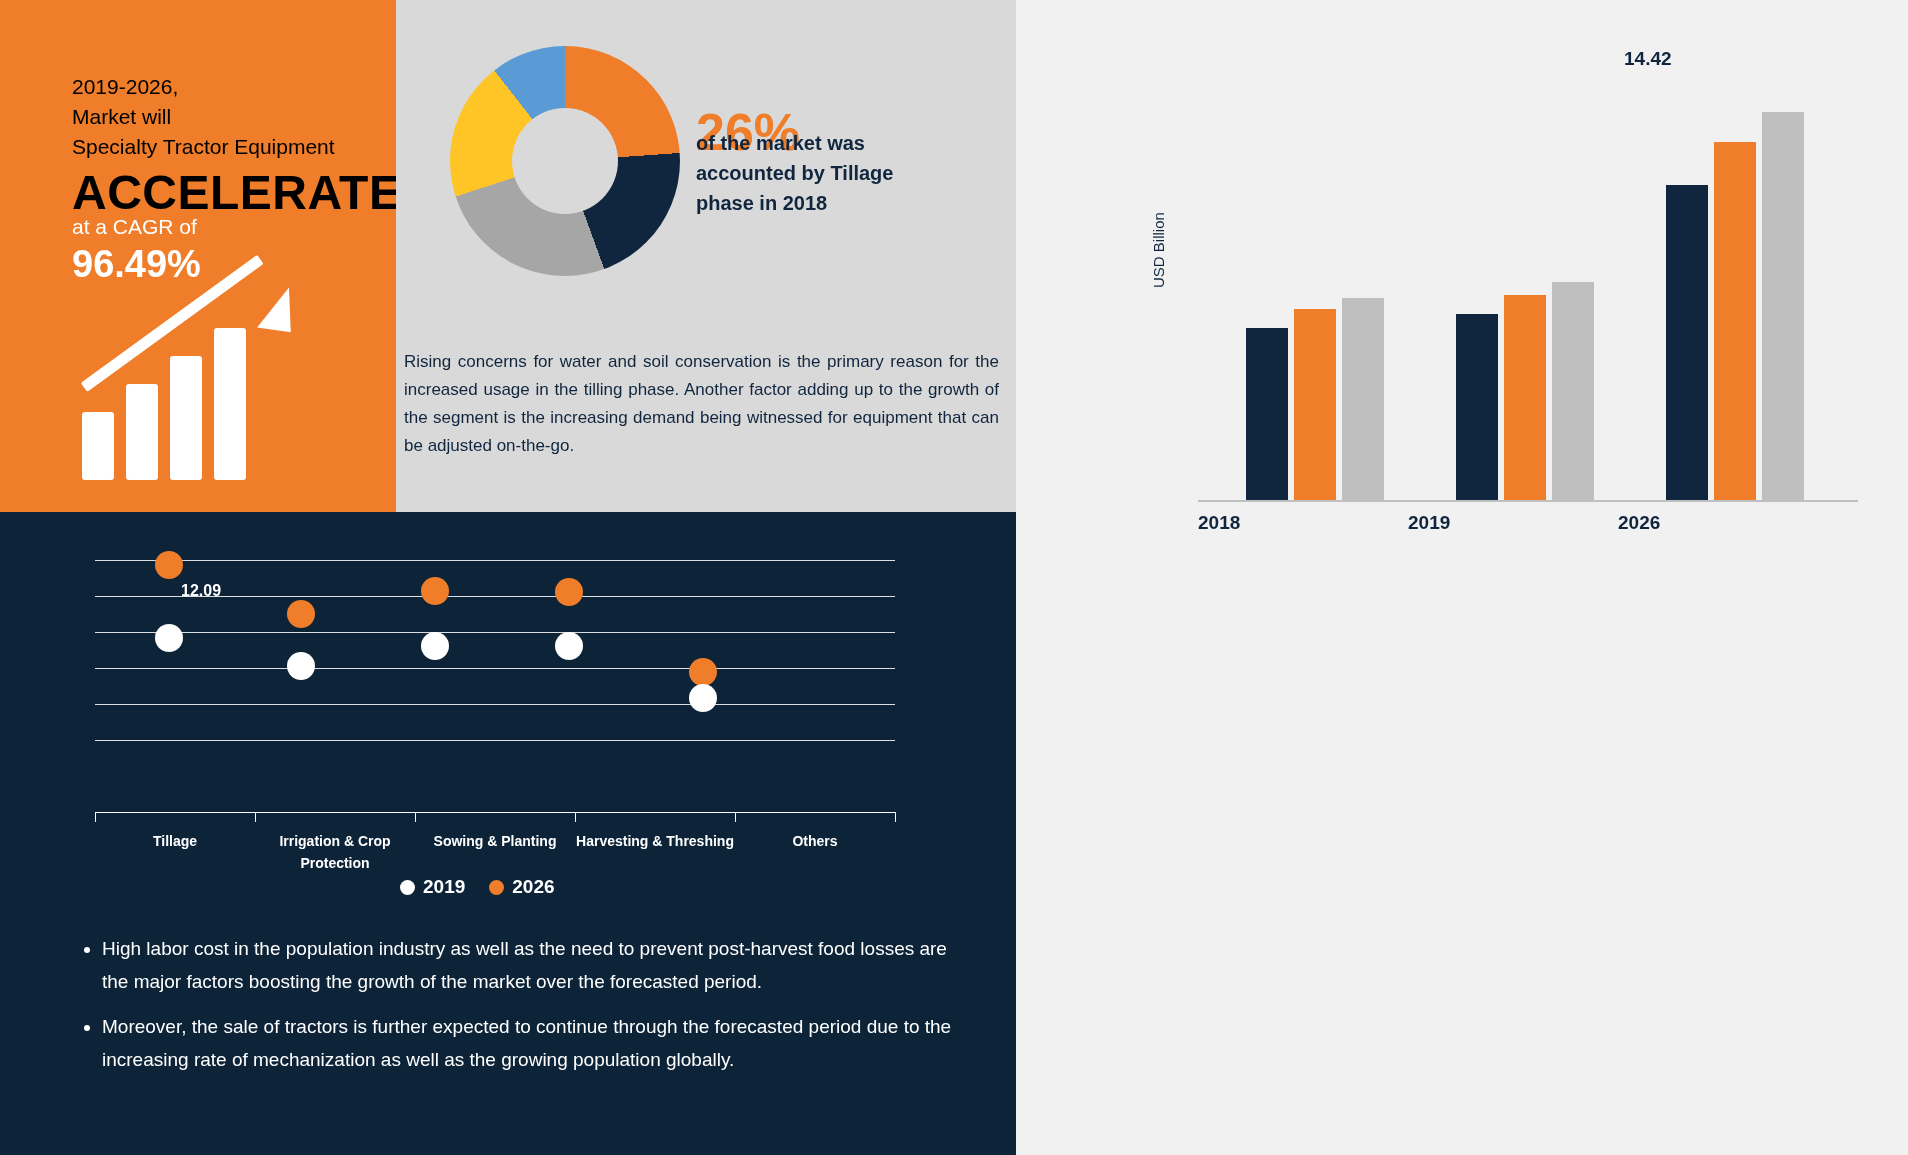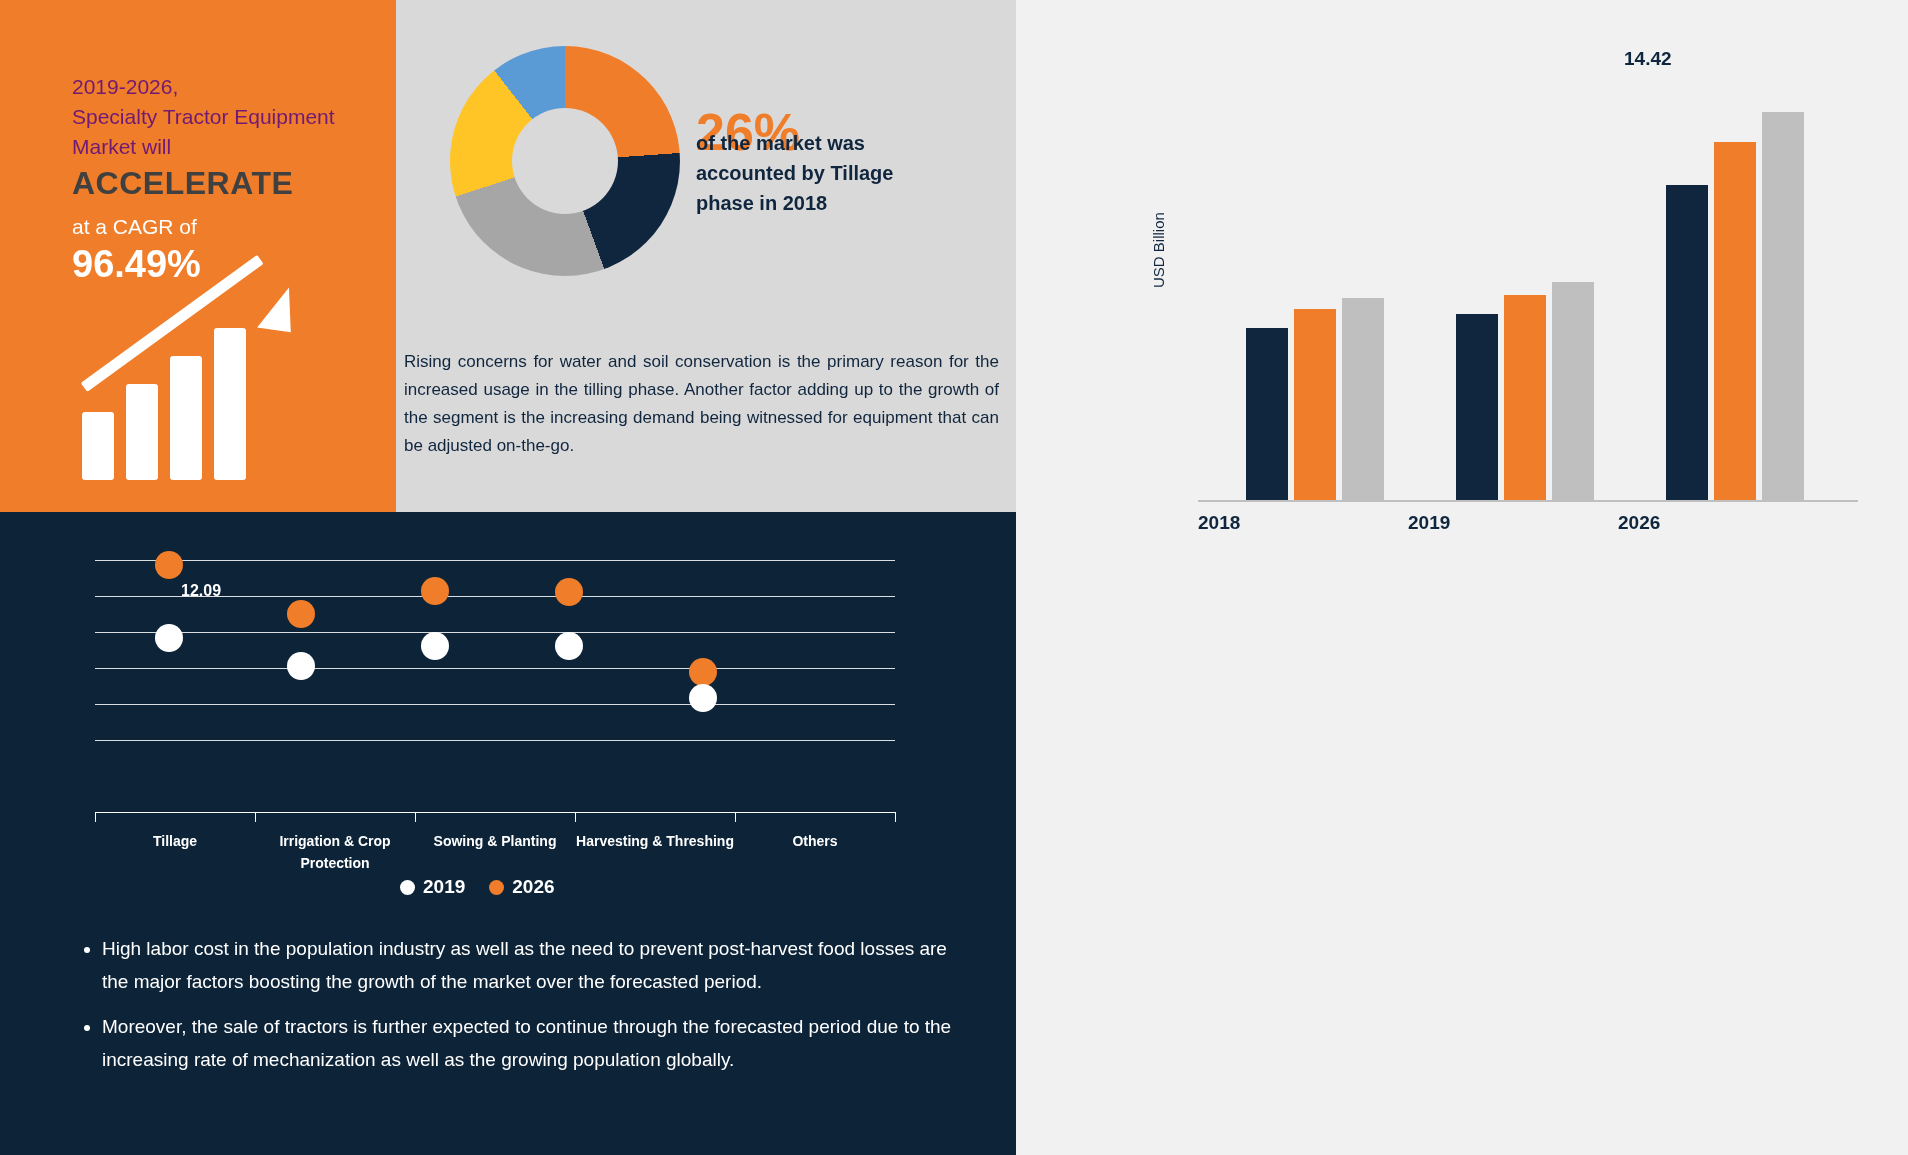--- a/index.html
+++ b/index.html
@@ -1,22 +1,22 @@
 <!DOCTYPE html>
 <html><head>
 <meta charset="utf-8">
 <style>
   html,body{margin:0;padding:0;}
   body{width:1908px;height:1155px;background:#ffffff;font-family:"Liberation Sans",sans-serif;overflow:hidden;}
   .page{position:relative;width:1908px;height:1155px;}
 
   
   .panel-orange{position:absolute;left:0;top:0;width:396px;height:512px;background:#ef7d29;}
-  .ol1{position:absolute;left:72px;top:72px;width:300px;color:#701a75;font-size:21px;line-height:30px;}
-  .ol-accel{position:absolute;left:72px;top:165px;color:#404040;font-size:32px;font-weight:bold;letter-spacing:.5px;}
+  .ol1{position:absolute;left:72px;top:72px;width:300px;color:#000000;font-size:21px;line-height:30px;}
+  .ol-accel{position:absolute;left:72px;top:165px;color:#000000;font-size:48px;font-weight:bold;letter-spacing:.5px;}
   .ol-cagr{position:absolute;left:72px;top:215px;color:#fff;font-size:21px;}
   .ol-rate{position:absolute;left:72px;top:243px;color:#fff;font-size:38px;font-weight:bold;}
 
   
   .growth{position:absolute;left:78px;top:300px;width:260px;height:180px;}
   .gbar{position:absolute;bottom:0;background:#fff;border-radius:3px;}
   .gb1{left:4px;width:32px;height:68px;}
   .gb2{left:48px;width:32px;height:96px;}
   .gb3{left:92px;width:32px;height:124px;}
   .gb4{left:136px;width:32px;height:152px;}
@@ -71,22 +71,22 @@
   .lsq{display:inline-block;width:16px;height:16px;margin-right:8px;vertical-align:-2px;}
 </style>
 </head>
 <body>
 
 <div class="page">
 
   <div class="panel-orange">
     <div class="ol1">
       <div>2019-2026,</div>
+      <div>Market will</div>
       <div>Specialty Tractor Equipment</div>
-      <div>Market will</div>
     </div>
     <div class="ol-accel">ACCELERATE</div>
     <div class="ol-cagr">at a CAGR of</div>
     <div class="ol-rate">96.49%</div>
 
     <div class="growth">
       <div class="gbar gb1"></div>
       <div class="gbar gb2"></div>
       <div class="gbar gb3"></div>
       <div class="gbar gb4"></div>

